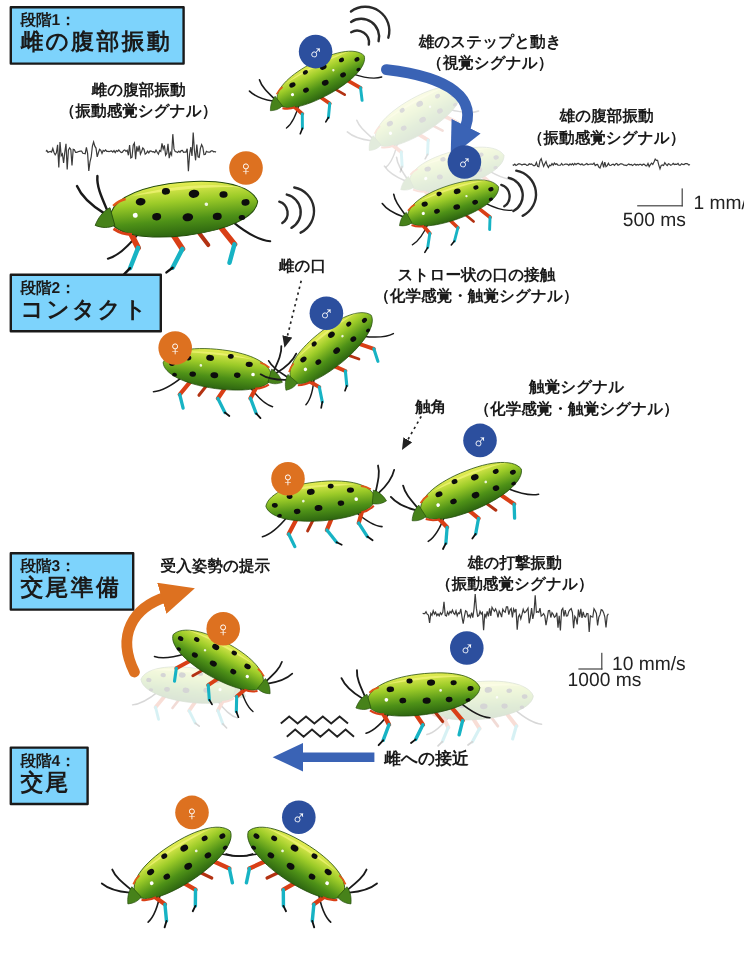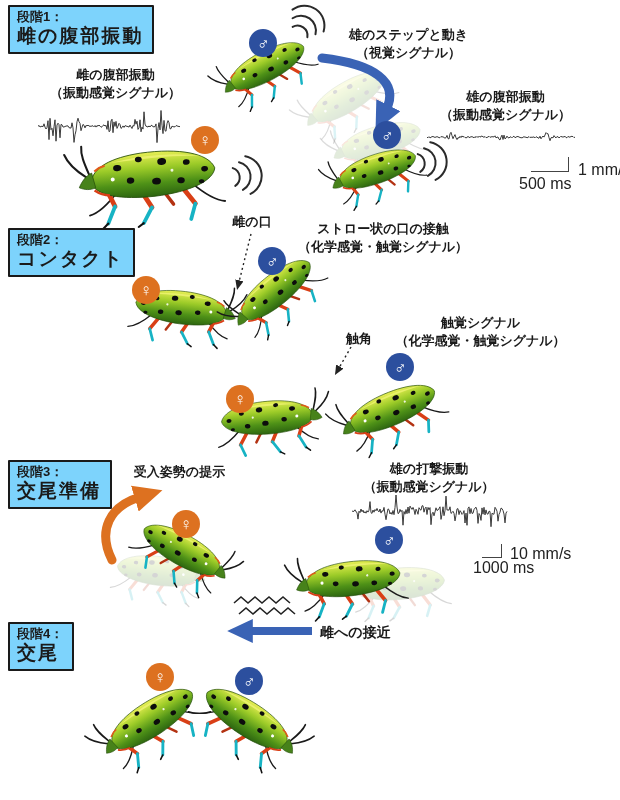--- a/index.html
+++ b/index.html
@@ -142,21 +142,21 @@
   </div>
   <div class="lbl" style="left:38px;top:66px;width:155px">
     <div>雌の腹部振動</div>
     <div>（振動感覚シグナル）</div>
   </div>
   <div class="lbl" style="left:428px;top:88px;width:155px">
     <div>雄の腹部振動</div>
     <div>（振動感覚シグナル）</div>
   </div>
   <div class="lbl" style="left:220px;top:213px;width:64px">雌の口</div>
-  <div class="lbl" style="left:294px;top:220px;width:178px">
+  <div class="lbl" style="left:308px;top:220px;width:178px">
     <div>ストロー状の口の接触</div>
     <div>（化学感覚・触覚シグナル）</div>
   </div>
   <div class="lbl" style="left:338px;top:330px;width:42px">触角</div>
   <div class="lbl" style="left:388px;top:314px;width:185px">
     <div>触覚シグナル</div>
     <div>（化学感覚・触覚シグナル）</div>
   </div>
   <div class="lbl" style="left:112px;top:463px;width:135px">受入姿勢の提示</div>
   <div class="lbl" style="left:348px;top:460px;width:162px">

